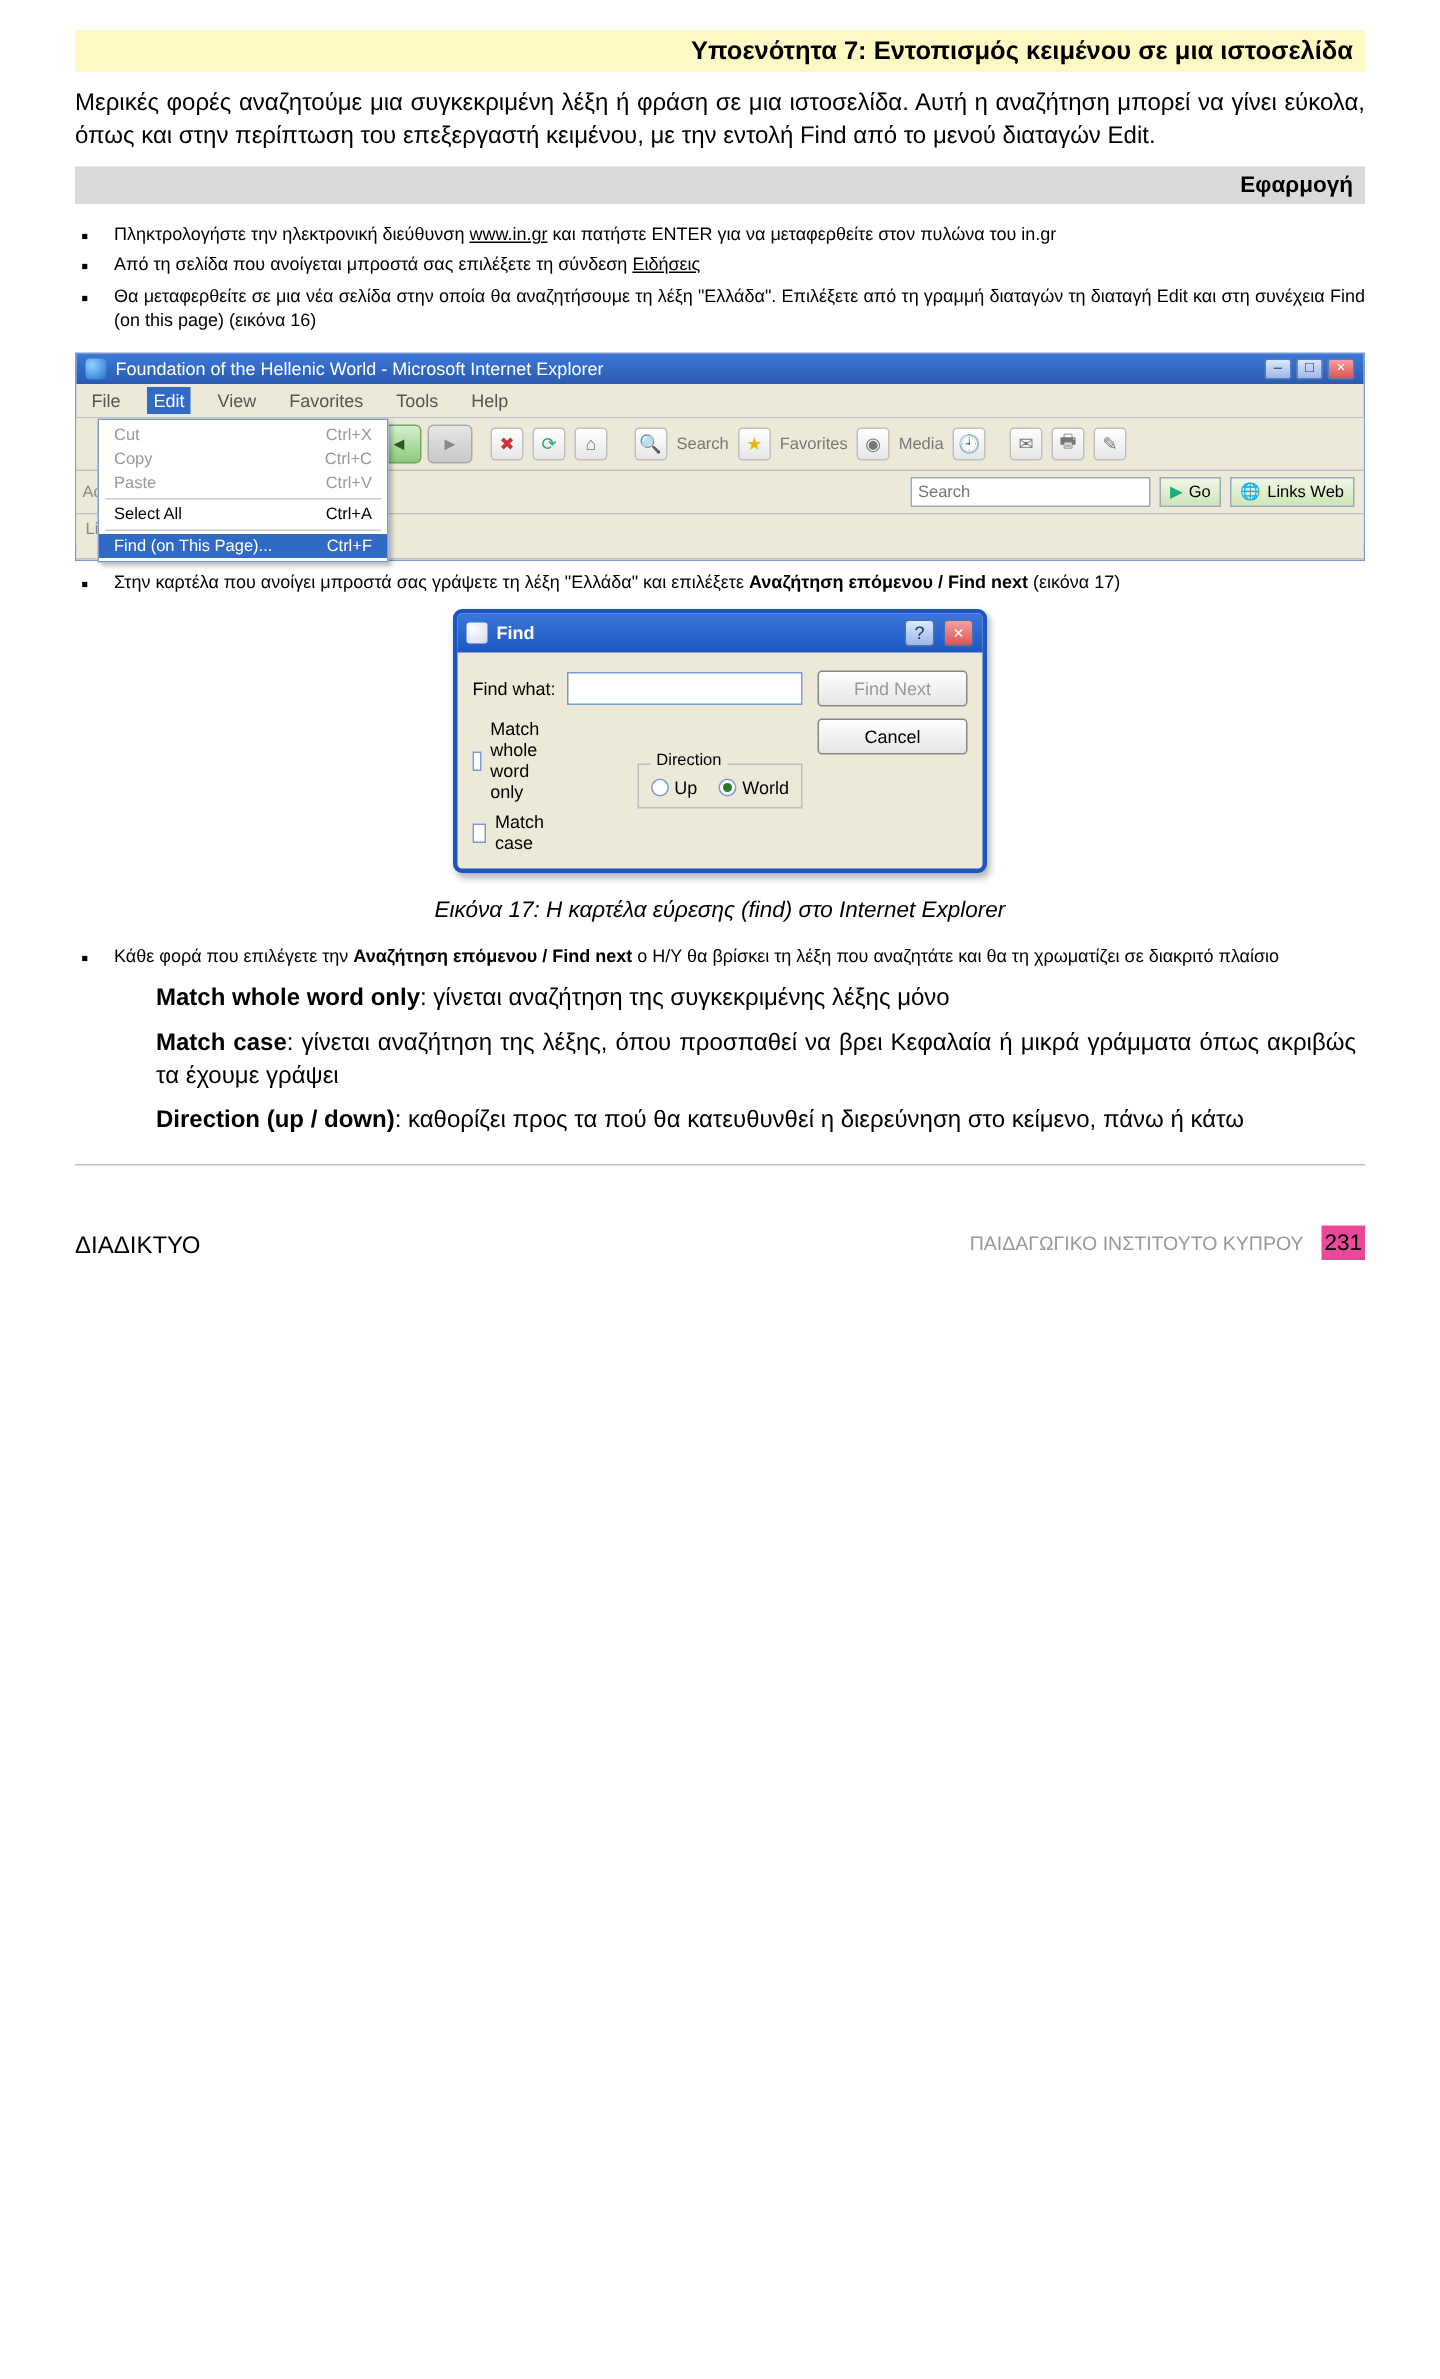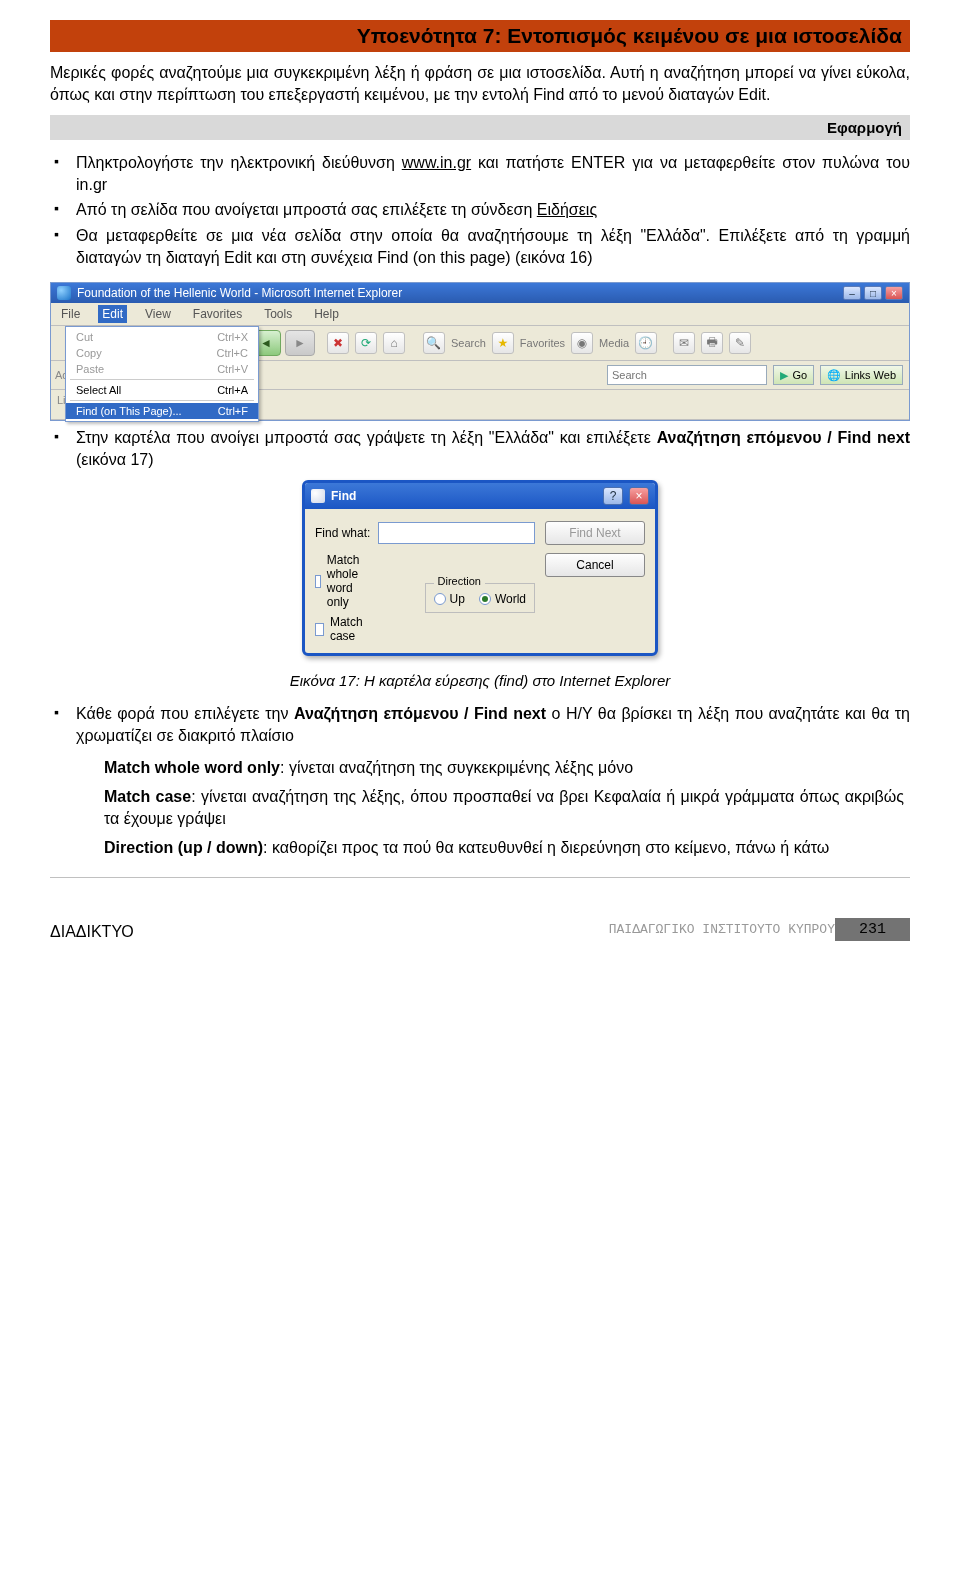--- a/index.html
+++ b/index.html
@@ -7,24 +7,24 @@
     margin: 0;
     font-family: Arial, Helvetica, sans-serif;
     background: #ffffff;
     color: #000;
     width: 960px;
   }
   .page {
     padding: 20px 50px 10px 50px;
   }
   .title-bar {
-    background: #c2410c;
+    background: #fef9c3;
     padding: 4px 8px;
     font-weight: bold;
-    font-size: 21px;
+    font-size: 17px;
     text-align: right;
     margin-bottom: 10px;
   }
   .body-text {
     font-size: 16px;
     line-height: 1.35;
     text-align: justify;
     margin: 6px 0 10px 0;
   }
   .efarmogi-bar {
@@ -36,21 +36,21 @@
     margin: 10px 0 12px 0;
   }
   ul.bullets {
     list-style: none;
     padding: 0;
     margin: 0 0 10px 0;
   }
   ul.bullets > li {
     position: relative;
     padding-left: 26px;
-    font-size: 16px;
+    font-size: 12px;
     line-height: 1.35;
     text-align: justify;
     margin-bottom: 4px;
   }
   ul.bullets > li::before {
     content: "▪";
     position: absolute;
     left: 4px;
     top: 0;
     font-size: 14px;
@@ -274,30 +274,30 @@
   .footer {
     margin-top: 40px;
     display:flex;
     align-items:flex-end;
     justify-content:space-between;
     padding: 0 50px 6px 50px;
     font-size: 13px;
   }
   .footer .left { font-size: 16px; }
   .footer .right {
-    display:flex; align-items:center; gap:0;font-family:Liberation Mono, monospace;
+    display:flex; align-items:center; gap:12px;
   }
   .footer .inst {
     font-variant: small-caps;
     color: #999; font-size: 13px;
     text-align:right;
   }
   .footer .pg {
-    background:#737373;
-    padding: 3px 24px;
+    background:#ec4899;
+    padding: 3px 2px;
     font-size: 15px;
   }
   .footer-rule {
     border:none; border-top:1px solid #c0c0c0;
     margin: 0 50px 2px 50px;
   }
 </style>
 </head>
 <body>
 

